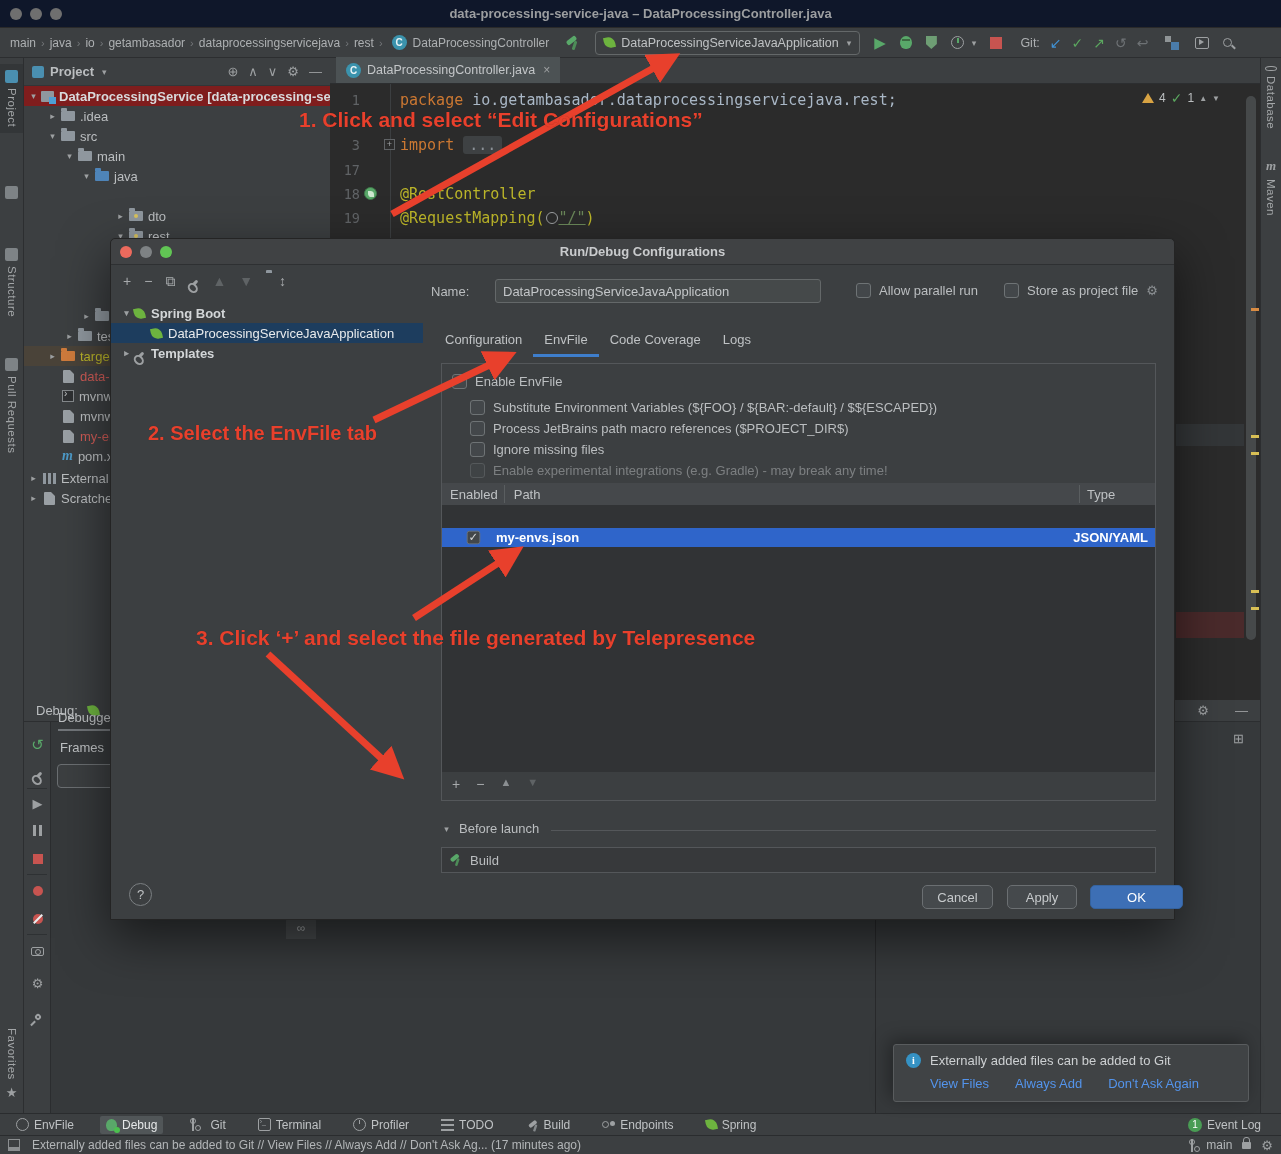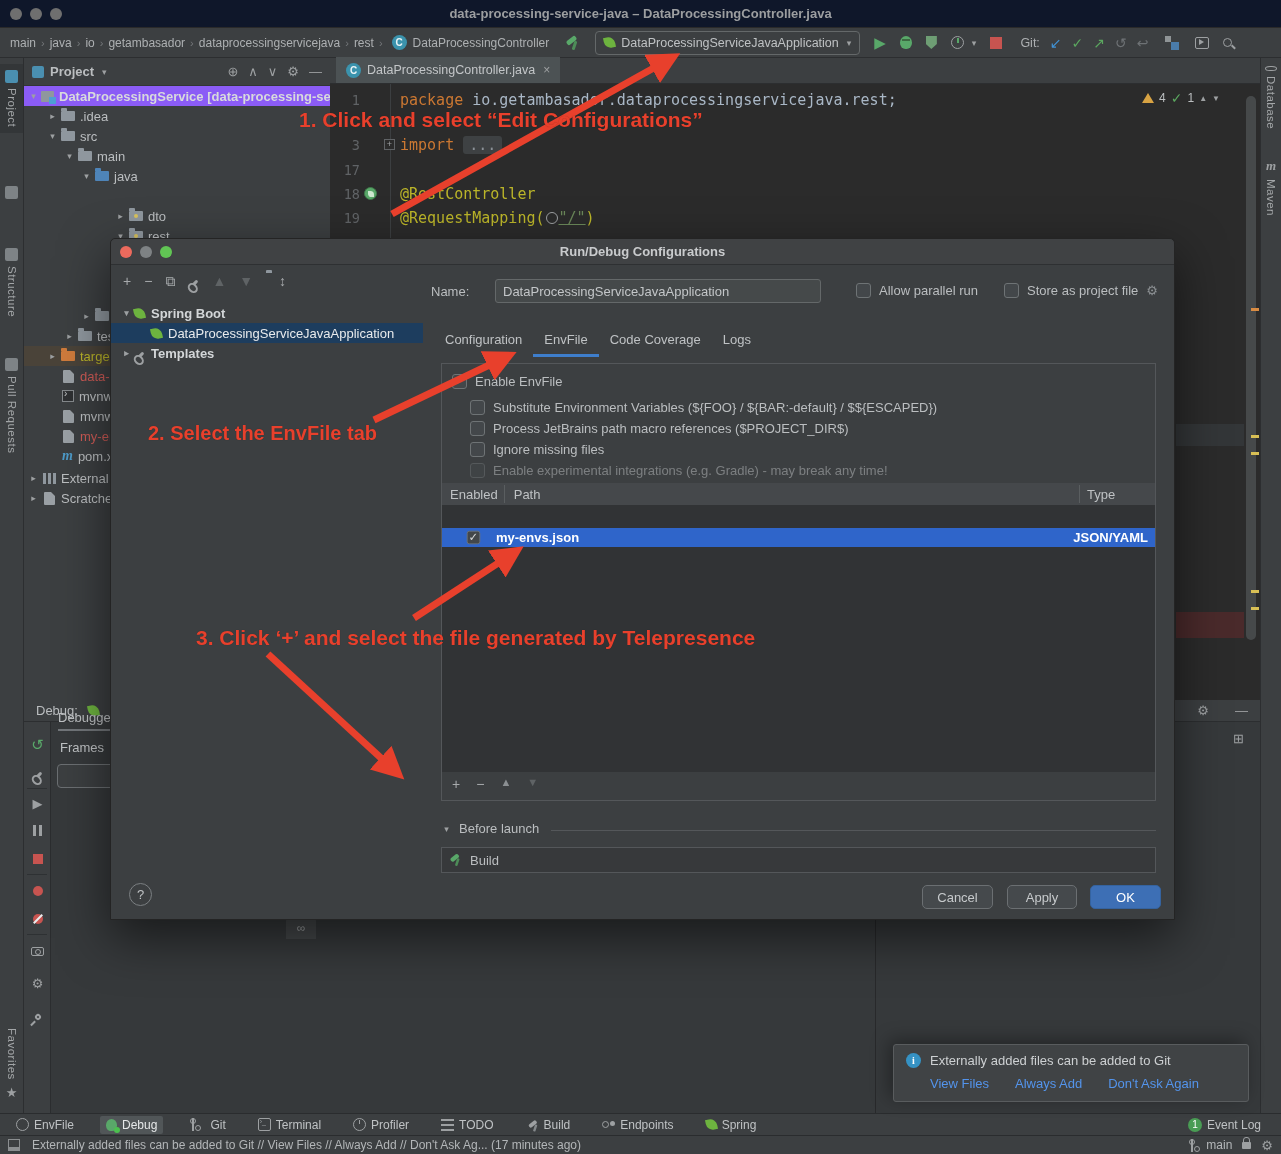--- a/index.html
+++ b/index.html
@@ -69,21 +69,21 @@
 .star{color:#9da0a2;font-size:13px}
 .mveni{color:#9da0a2;font-weight:bold;font-style:italic;font-family:"Liberation Serif",serif;font-size:13px}
 .dbi{width:12px;height:5px;border:1.5px solid #9da0a2;border-radius:50%/60%}
 
 
 .project{left:24px;top:58px;width:306px;height:642px;background:#3c3f41;overflow:hidden}
 .phead{height:28px;display:flex;align-items:center;padding:0 8px;border-bottom:1px solid #323537}
 .phico{font-size:13px;color:#9da0a2;margin-left:10px}
 .trow{position:absolute;left:0;width:306px;height:20px;display:flex;align-items:center;font-size:13px;
   white-space:nowrap}
-.trow.sel{background:#8b5cf6}
+.trow.sel{background:#7f1d1d}
 .trow.drop{background:#4a4339}
 .chev{width:11px;flex:none;color:#9da0a2;font-size:9px;text-align:center}
 .chev.d::before{content:"▾"}
 .chev.r::before{content:"▸"}
 .fo{width:14px;height:10px;background:#8f979e;border-radius:1px;position:relative;margin:0 5px 0 3px;flex:none}
 .fo::before{content:"";position:absolute;top:-3px;left:0;width:6px;height:3px;background:inherit;
   border-radius:1px 1px 0 0}
 .fo.blue{background:#4e84b8}
 .fo.orange{background:#cf7b3c}
 .fo.pkg::after{content:"";position:absolute;left:5px;top:3px;width:4px;height:4px;border-radius:50%;
@@ -647,21 +647,21 @@
       </div>
     </div>
 
     <div class="helpbtn">?</div>
     <div class="btn" style="left:811px;width:71px">
         <span>Cancel</span>
       </div>
     <div class="btn" style="left:896px;width:70px">
         <span>Apply</span>
       </div>
-    <div class="btn primary" style="left:979px;width:71px">
+    <div class="btn primary" style="left:979px;width:93px">
         <span>OK</span>
       </div>
   </div>
 
   <div class="notif abs">
     <div class="row" style="gap:9px">
       <span class="ninfo">i</span>
       <span style="color:#cdd0d2">Externally added files can be added to Git</span>
     </div>
     <div class="row" style="margin:8px 0 0 24px">

